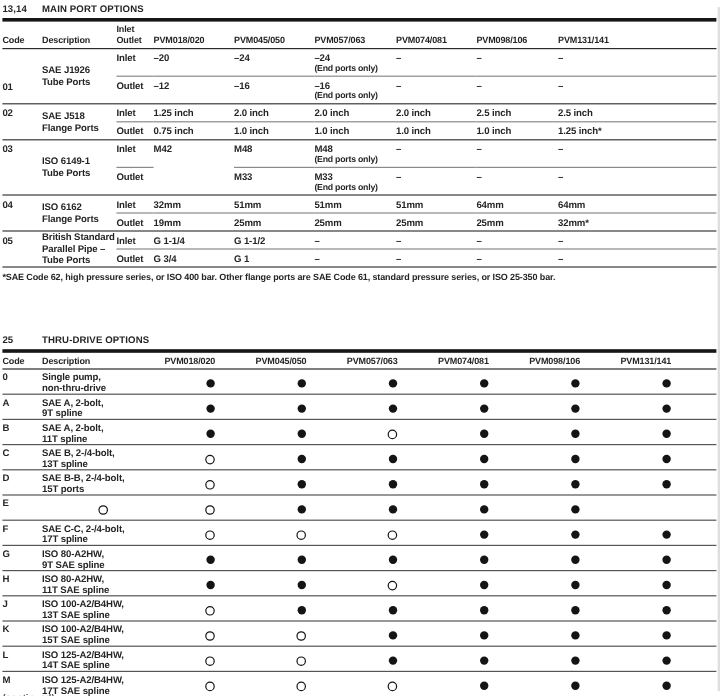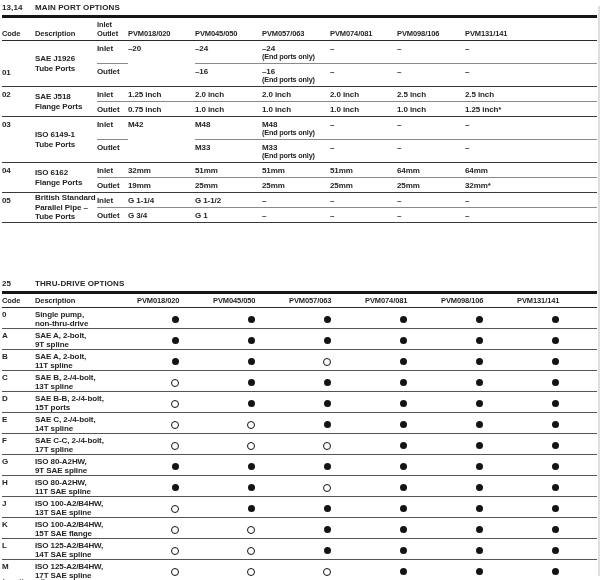--- a/index.html
+++ b/index.html
@@ -89,20 +89,23 @@
           <div class="cell val" style="grid-area: 1 / 7;">
             <div>–</div>
           </div>
           <div class="cell val" style="grid-area: 1 / 8;">
             <div>–</div>
           </div>
           <div class="cell val" style="grid-area: 1 / 9;">
             <div>–</div>
           </div>
           <div class="cell iolbl subdiv" style="grid-area: 2 / 3;">Outlet</div>
+          <div class="cell val subdiv" style="grid-area: 2 / 4;">
+            <div>–12</div>
+          </div>
           <div class="cell val subdiv" style="grid-area: 2 / 5;">
             <div>–16</div>
           </div>
           <div class="cell val subdiv" style="grid-area: 2 / 6;">
             <div>–16</div>
             <div class="note">(End ports only)</div>
           </div>
           <div class="cell val subdiv" style="grid-area: 2 / 7;">
             <div>–</div>
           </div>
@@ -288,20 +291,21 @@
           </div>
           <div class="cell val subdiv" style="grid-area: 2 / 8;">
             <div>–</div>
           </div>
           <div class="cell val subdiv" style="grid-area: 2 / 9;">
             <div>–</div>
           </div>
         </div>
       </div>
 
+    <div class="footnote">*SAE Code 62, high pressure series, or ISO 400 bar. Other flange ports are SAE Code 61, standard pressure series, or ISO 25-350 bar.</div>
   </section>
 
   <section class="t2">
     <div class="sec-title">
       <span class="sec-code">25</span>
       <span class="sec-name">THRU-DRIVE OPTIONS</span>
     </div>
     <div class="bar"></div>
 
     <div class="t2-grid t2-head">
@@ -436,24 +440,20 @@
           </div>
           <div class="cell dotcell">
             <span class="dot filled"></span>
           </div>
           <div class="cell dotcell">
             <span class="dot filled"></span>
           </div>
         </div>
         <div class="t2-row">
           <div class="cell code">E</div>
-          <div class="cell desc2">
-            <div>SAE C, 2-/4-bolt,</div>
-            <div>14T spline</div>
-          </div>
           <div class="cell dotcell">
             <span class="dot hollow"></span>
           </div>
           <div class="cell dotcell">
             <span class="dot hollow"></span>
           </div>
           <div class="cell dotcell">
             <span class="dot filled"></span>
           </div>
           <div class="cell dotcell">
@@ -563,21 +563,21 @@
             <span class="dot filled"></span>
           </div>
           <div class="cell dotcell">
             <span class="dot filled"></span>
           </div>
         </div>
         <div class="t2-row">
           <div class="cell code">K</div>
           <div class="cell desc2">
             <div>ISO 100-A2/B4HW,</div>
-            <div>15T SAE flange</div>
+            <div>15T SAE spline</div>
           </div>
           <div class="cell dotcell">
             <span class="dot hollow"></span>
           </div>
           <div class="cell dotcell">
             <span class="dot hollow"></span>
           </div>
           <div class="cell dotcell">
             <span class="dot filled"></span>
           </div>

